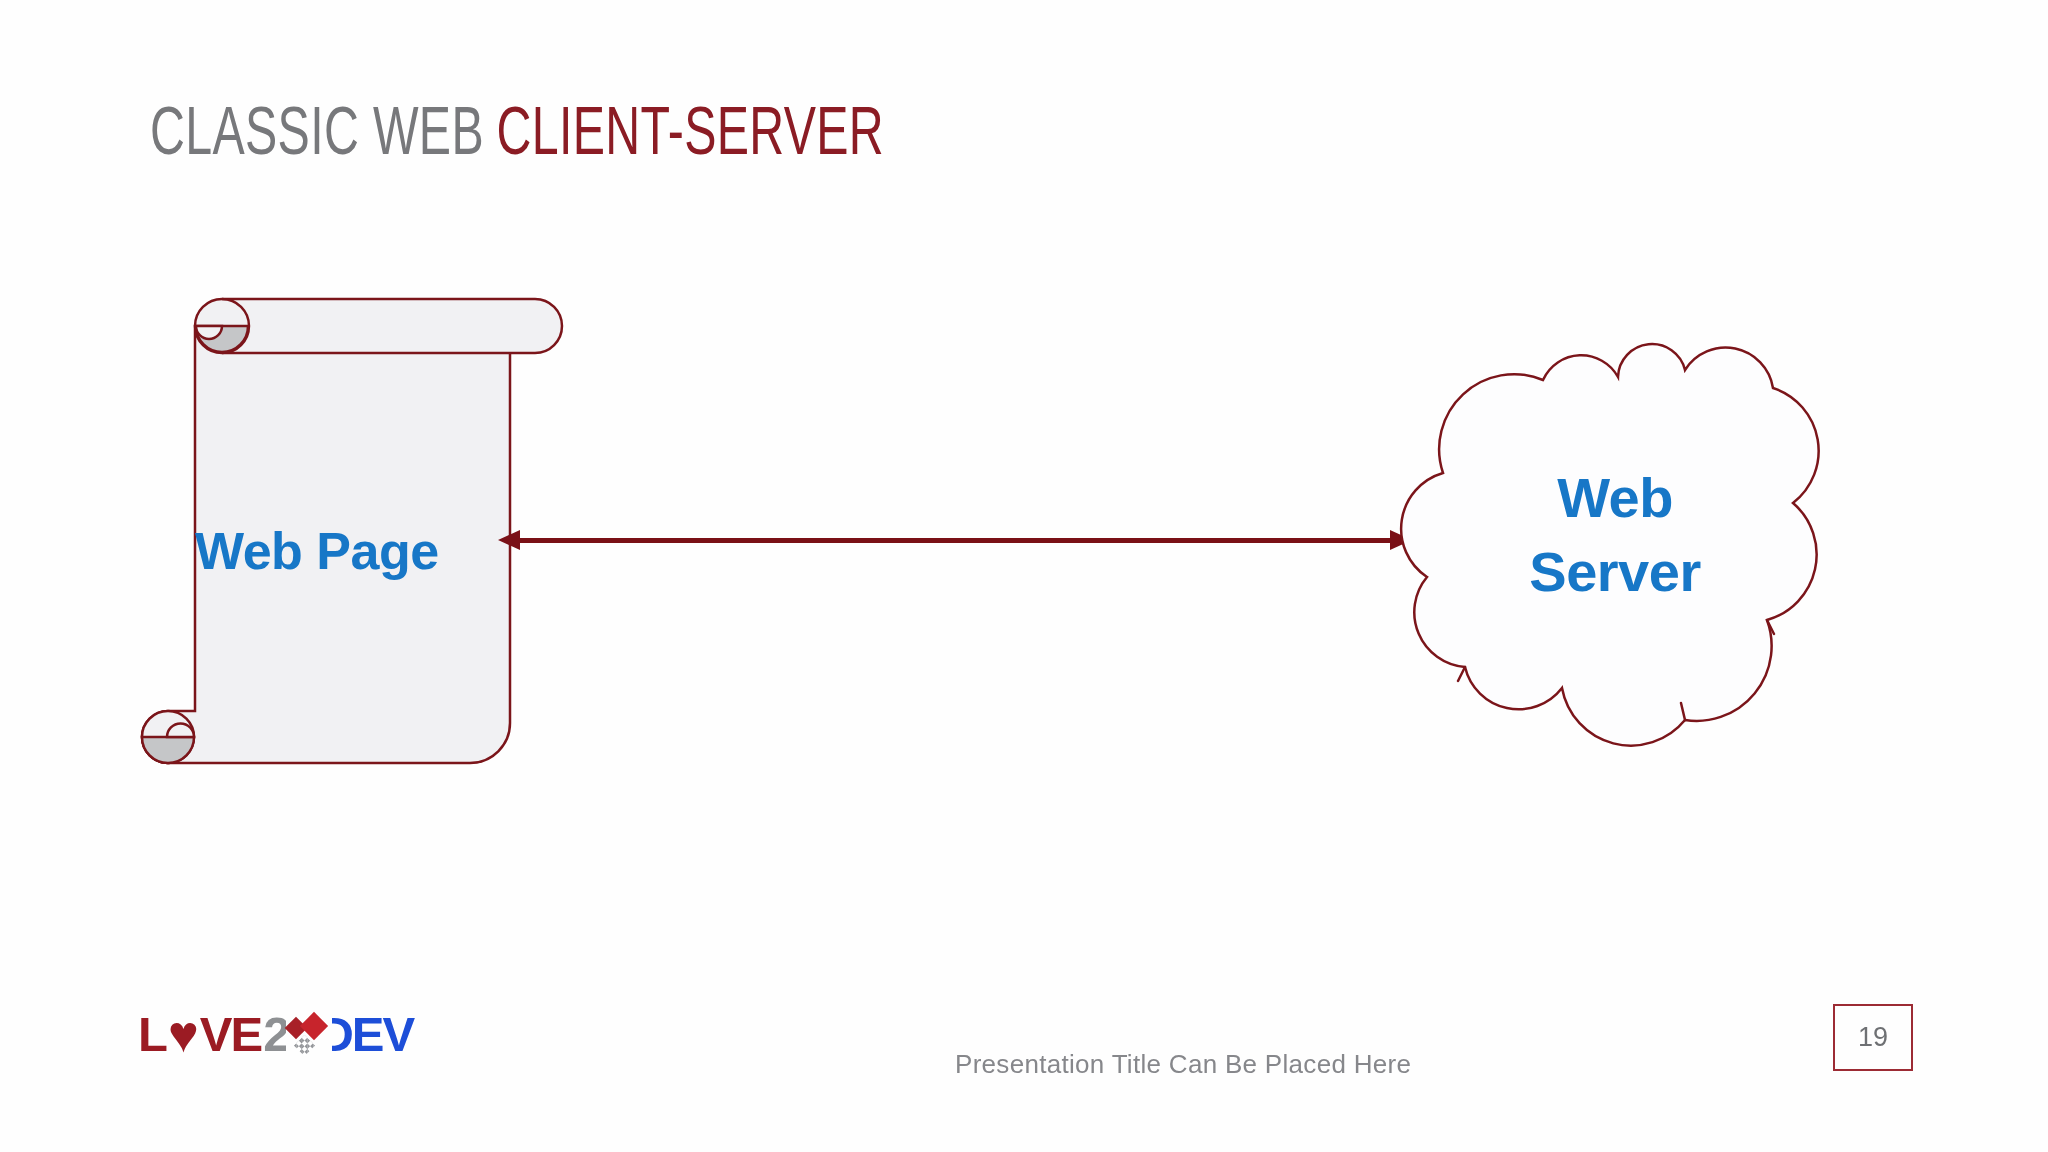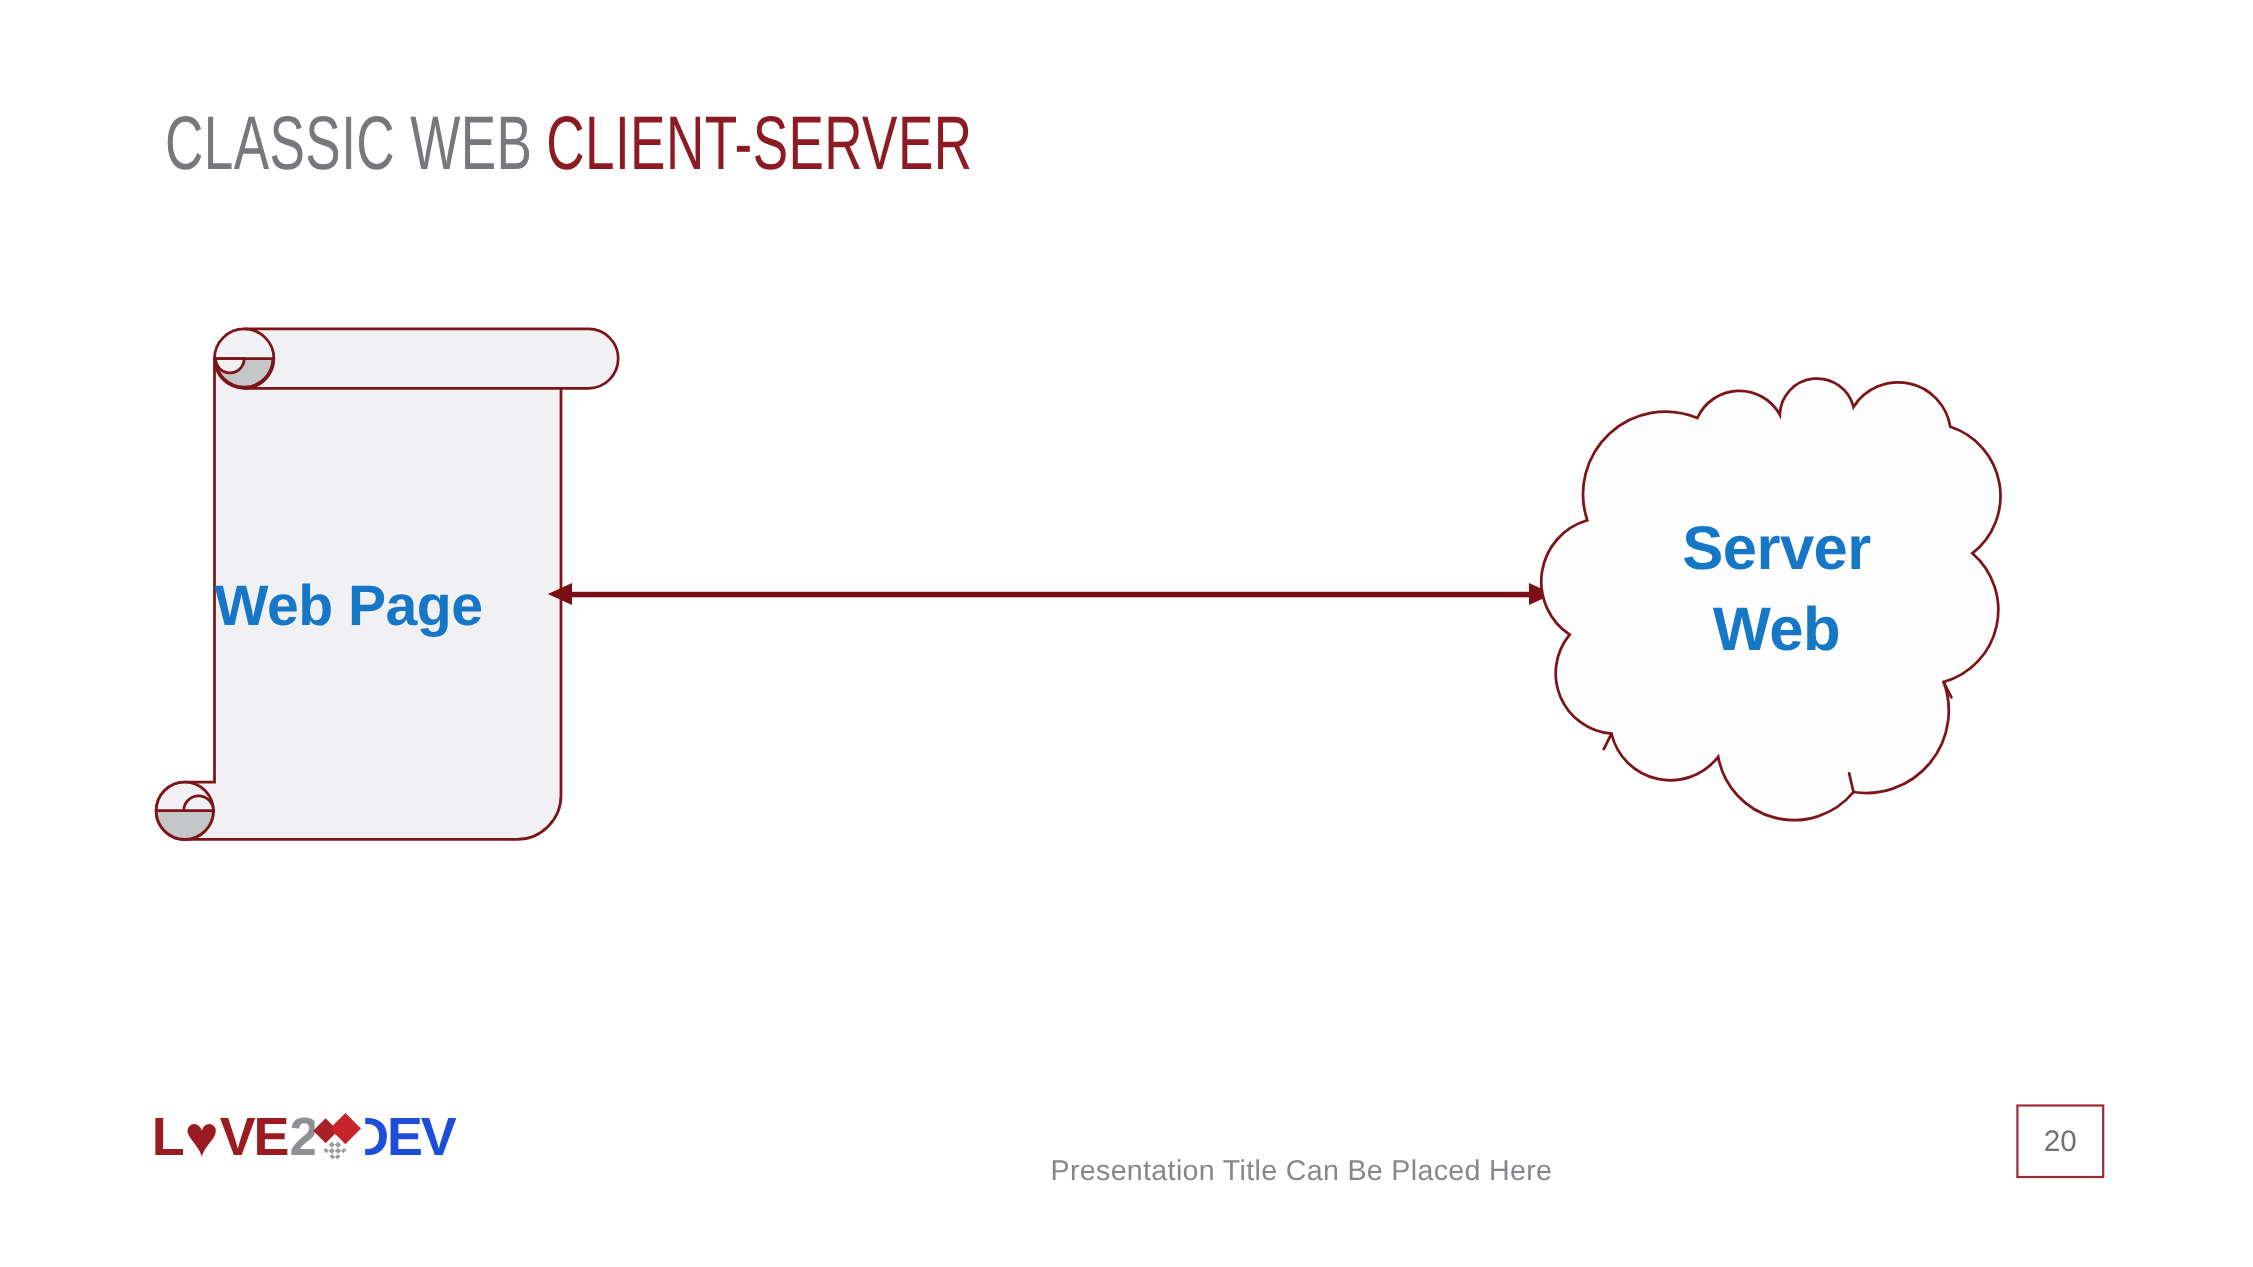--- a/index.html
+++ b/index.html
@@ -132,37 +132,37 @@
              A 68 68 0 0 1 372 298
              A 75 75 0 0 1 290 398
              A 70 70 0 0 1 167 366
              A 55 55 0 0 1 70 345
              A 55 55 0 0 1 32 255
              A 58 58 0 0 1 48 151 Z" fill="#fdfdfe" stroke="#7b151a" stroke-width="2.5"></path>
     <path d="M 70 345 L 63 359 M 290 398 L 286 381 M 372 298 L 379 312" fill="none" stroke="#7b151a" stroke-width="2.5" stroke-linecap="round"></path>
   </svg>
 
   <div class="webserver-label">
+    <div>Web</div>
     <div>Server</div>
-    <div>Web</div>
   </div>
 
   <div class="logo">
     <span class="red">L</span>
     <span class="heart">♥</span>
     <span class="red">VE</span>
     <span class="gray2">2</span>
     <span class="diamonds">
       <span class="dbg"></span>
       <i class="d1"></i>
       <i class="d2"></i>
       <i class="d3"></i>
     </span>
     <span class="dev">DEV</span>
   </div>
 
   <div class="presentation-title">Presentation Title Can Be Placed Here</div>
 
   <div class="page-box">
-    <span class="num">20</span>
+    <span class="num">19</span>
   </div>
 
 </div>
 
 </body></html>

